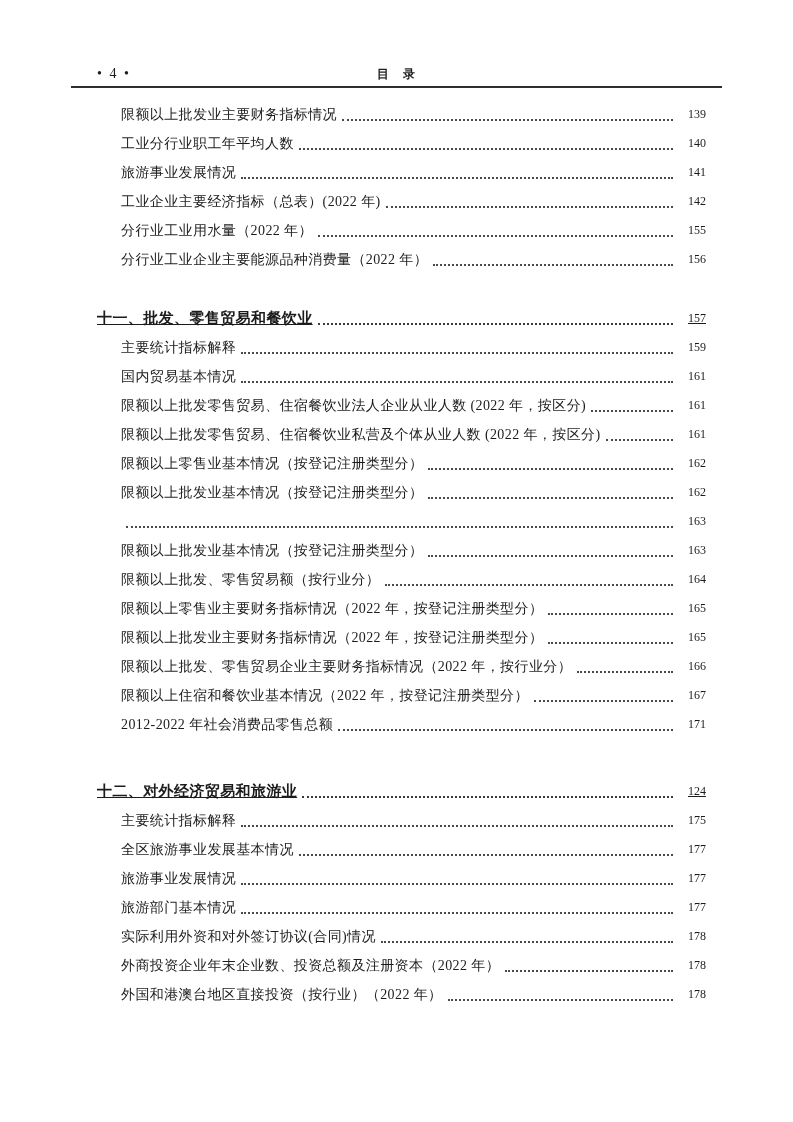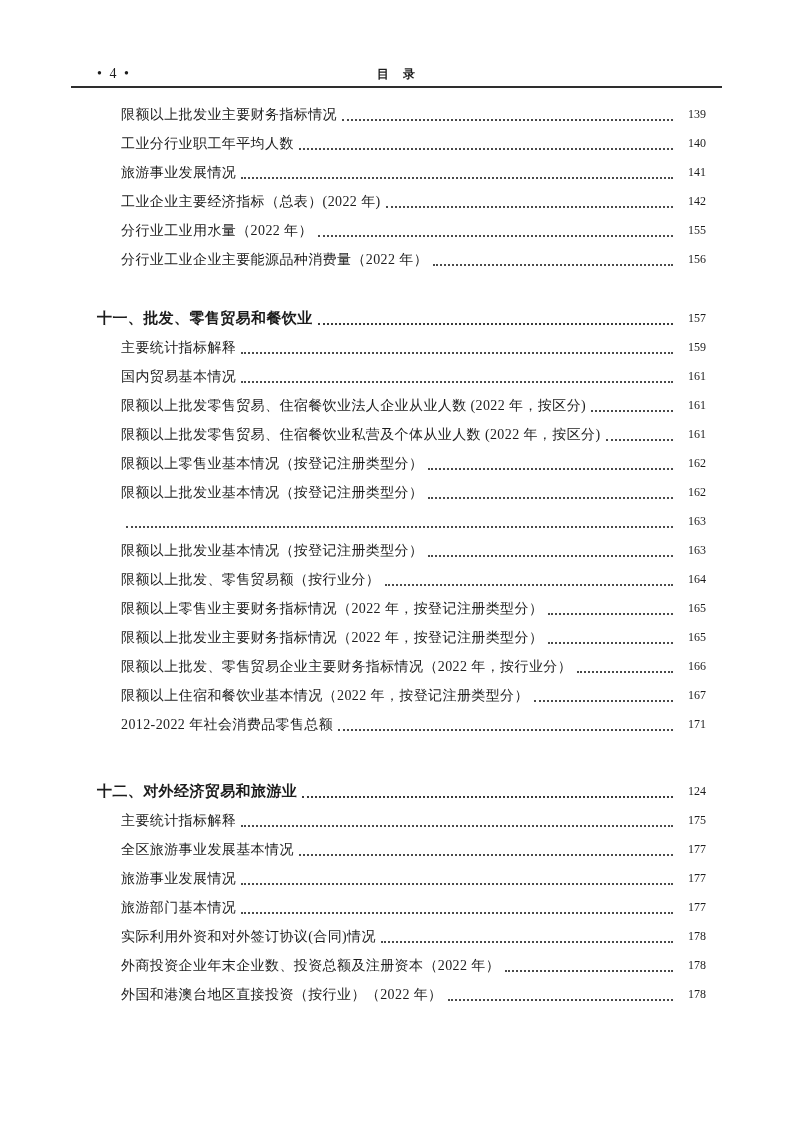--- a/index.html
+++ b/index.html
@@ -62,20 +62,21 @@
     white-space: nowrap;
   }
   .toc-row.entry {
     padding-left: 50px;
     font-size: 14px;
   }
   .toc-row.heading {
     padding-left: 26px;
     font-size: 15px;
     font-weight: bold;
+    text-decoration: underline;
   }
   .entry-title {
     letter-spacing: 0.4px;
   }
   .leader {
     flex: 1;
     align-self: flex-end;
     margin: 0 3px 8px 5px;
     border-bottom: 2px dotted #4a4a4a;
     min-width: 12px;

